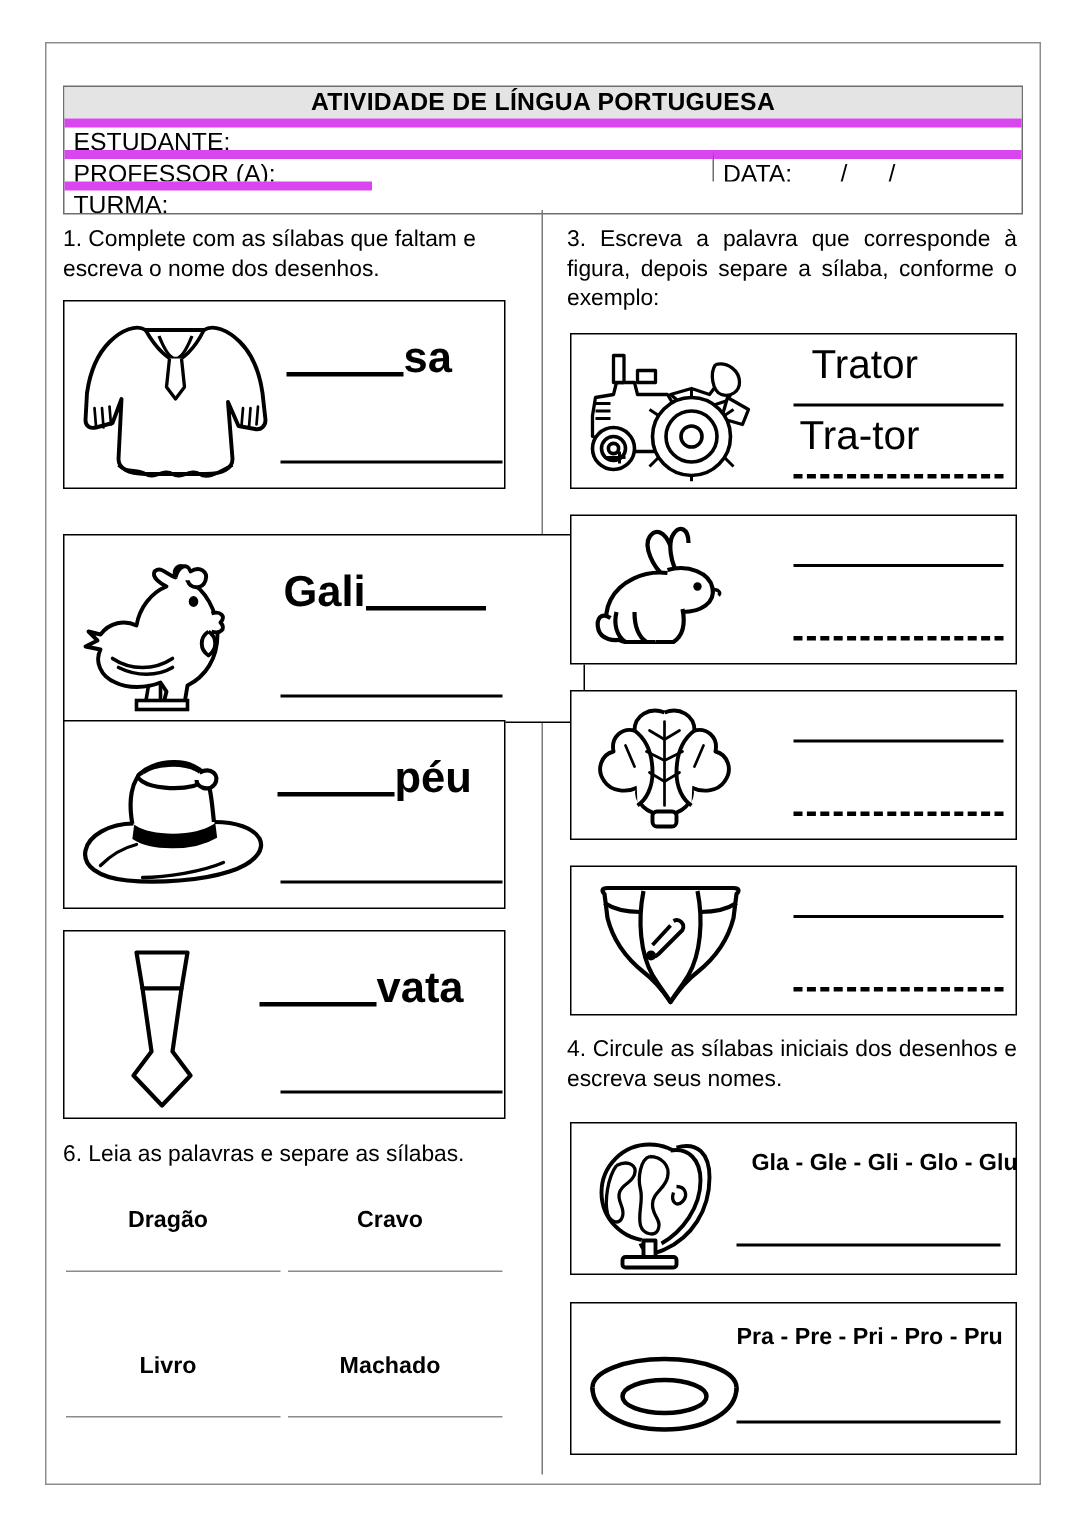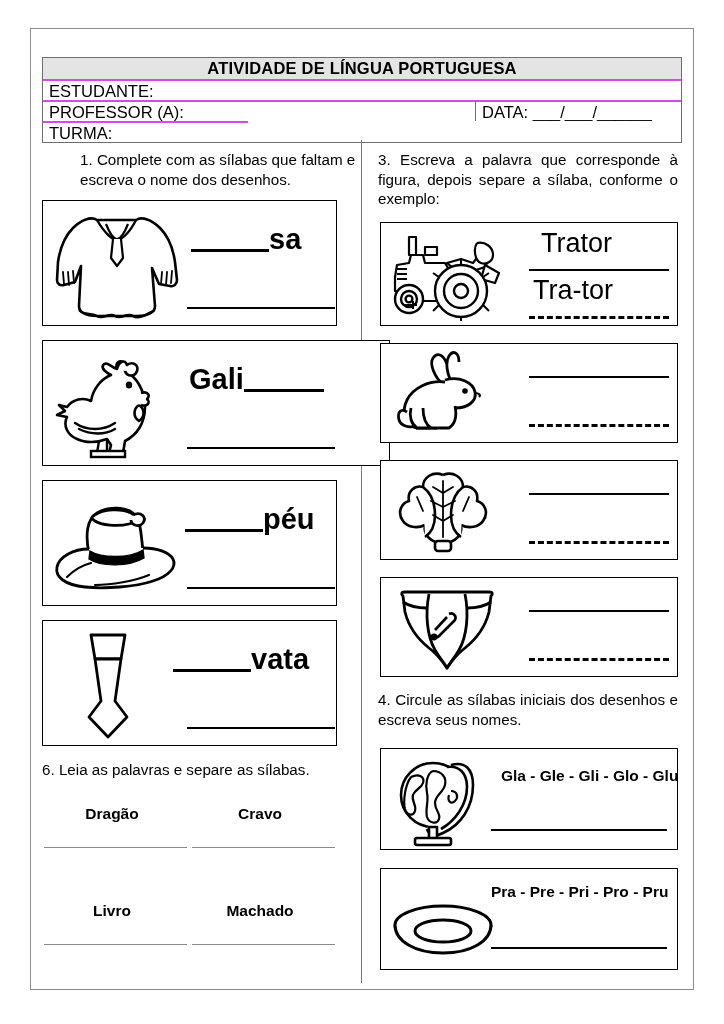--- a/index.html
+++ b/index.html
@@ -38,21 +38,21 @@
   .header-table {
     position: absolute;
     left: 42px; top: 57px;
     width: 640px;
     border: 1px solid #6e6e6e;
     border-collapse: collapse;
     background: #fff;
   }
   .header-table .row { display: flex; }
   .header-table .cell {
-    border-top: 2px solid #d946ef;
+    border-top: 6px solid #d946ef;
     padding: 1px 6px;
     font-size: 16.5px;
     line-height: 19px;
     height: 21px;
     overflow: hidden;
     white-space: nowrap;
   }
   .title-row {
     background: #e4e4e4;
     text-align: center;
@@ -161,21 +161,21 @@
         <span class="date-blanks">___/___/______</span>
       </div>
     </div>
     <div class="row">
       <div class="cell cell-last">TURMA:</div>
     </div>
   </div>
 
   <div class="col-divider"></div>
 
-  <div class="qtext" style="left:42px; top:150px; width:300px;margin-left:38px;">1. Complete com as sílabas que faltam e escreva o nome dos desenhos.</div>
+  <div class="qtext" style="left:42px; top:150px; width:300px;">1. Complete com as sílabas que faltam e escreva o nome dos desenhos.</div>
 
   <div class="ex-box" style="left:42px; top:200px; width:295px; height:126px;">
     <div class="fig" style="left:8px; top:5px;">
       <svg width="130" height="116" viewBox="0 0 130 116">
         <g fill="#fff" stroke="#000" stroke-width="2.6" stroke-linejoin="round">
           <path d="M46 14 C40 10 30 14 22 22 C14 30 9 42 7 56 L6 74 C6 78 9 80 13 79 L24 76 L30 60 L28 100 C28 106 34 110 46 110 L86 110 C98 110 104 106 104 100 L101 62 L108 78 L119 80 C123 81 126 78 126 74 L124 56 C122 42 117 30 109 22 C101 14 91 10 85 14 Z"></path>
           <path d="M46 14 C54 28 62 34 66 34 C70 34 78 28 85 14" fill="none" stroke-width="2.4"></path>
           <path d="M55 18 C59 28 63 33 66 33 C69 33 73 28 77 18" fill="none" stroke-width="2.2"></path>
           <path d="M62 33 L60 52 L66 60 L72 52 L70 33" fill="#fff" stroke-width="2.2"></path>
         </g>
@@ -189,21 +189,21 @@
         </g>
         <path d="M28 104 C34 110 40 106 46 110 C52 114 58 106 64 110 C70 114 76 106 82 110 C88 114 96 108 104 104" fill="none" stroke="#000" stroke-width="2.4"></path>
       </svg>
     </div>
     <div class="ans ans-lg" style="left:148px; top:22px;">
       <span class="blank-ul" style="width:78px; height:26px;"></span><span>sa</span>
     </div>
     <div class="line-solid" style="left:144px; top:106px; width:148px;"></div>
   </div>
 
-  <div class="ex-box" style="left:42px; top:340px; width:348px; height:126px;">
+  <div class="ex-box" style="left:42px; top:356px; width:348px; height:126px;">
     <div class="fig" style="left:10px; top:8px;">
       <svg width="120" height="112" viewBox="0 0 120 112">
         <g fill="#fff" stroke="#000" stroke-width="2.6" stroke-linejoin="round">
           <path d="M72 14 C66 10 62 14 64 20 C58 18 54 12 50 16 C48 20 54 24 58 26 C48 30 40 40 38 52 C30 48 20 50 14 58 L6 56 L12 62 L4 66 L14 68 C10 76 14 86 24 90 C32 94 44 94 54 90 L58 96 L56 104 L70 104 L72 92 C84 86 92 74 92 58 C92 42 84 28 72 22 Z"></path>
           <path d="M64 20 C66 12 72 10 74 16 C80 12 86 16 84 22 C82 28 74 28 72 22"></path>
           <ellipse cx="76" cy="36" rx="3.2" ry="3.6" fill="#000" stroke="none"></ellipse>
           <path d="M88 44 C94 42 98 46 94 50 C98 54 94 58 88 56"></path>
           <path d="M86 56 C92 60 92 68 86 72 C80 68 80 60 86 56"></path>
         </g>
         <g fill="none" stroke="#000" stroke-width="2.4" stroke-linecap="round">

